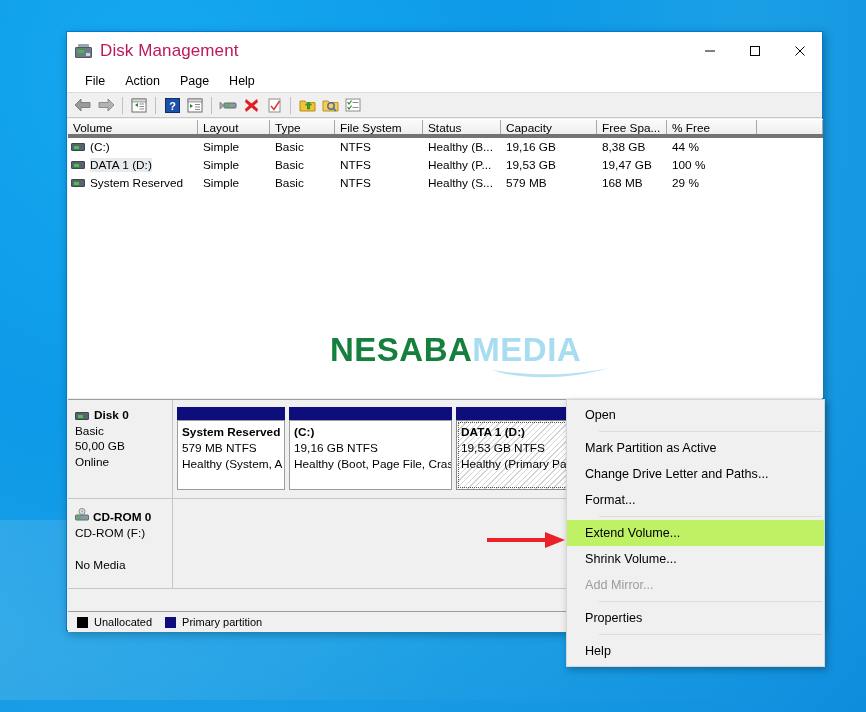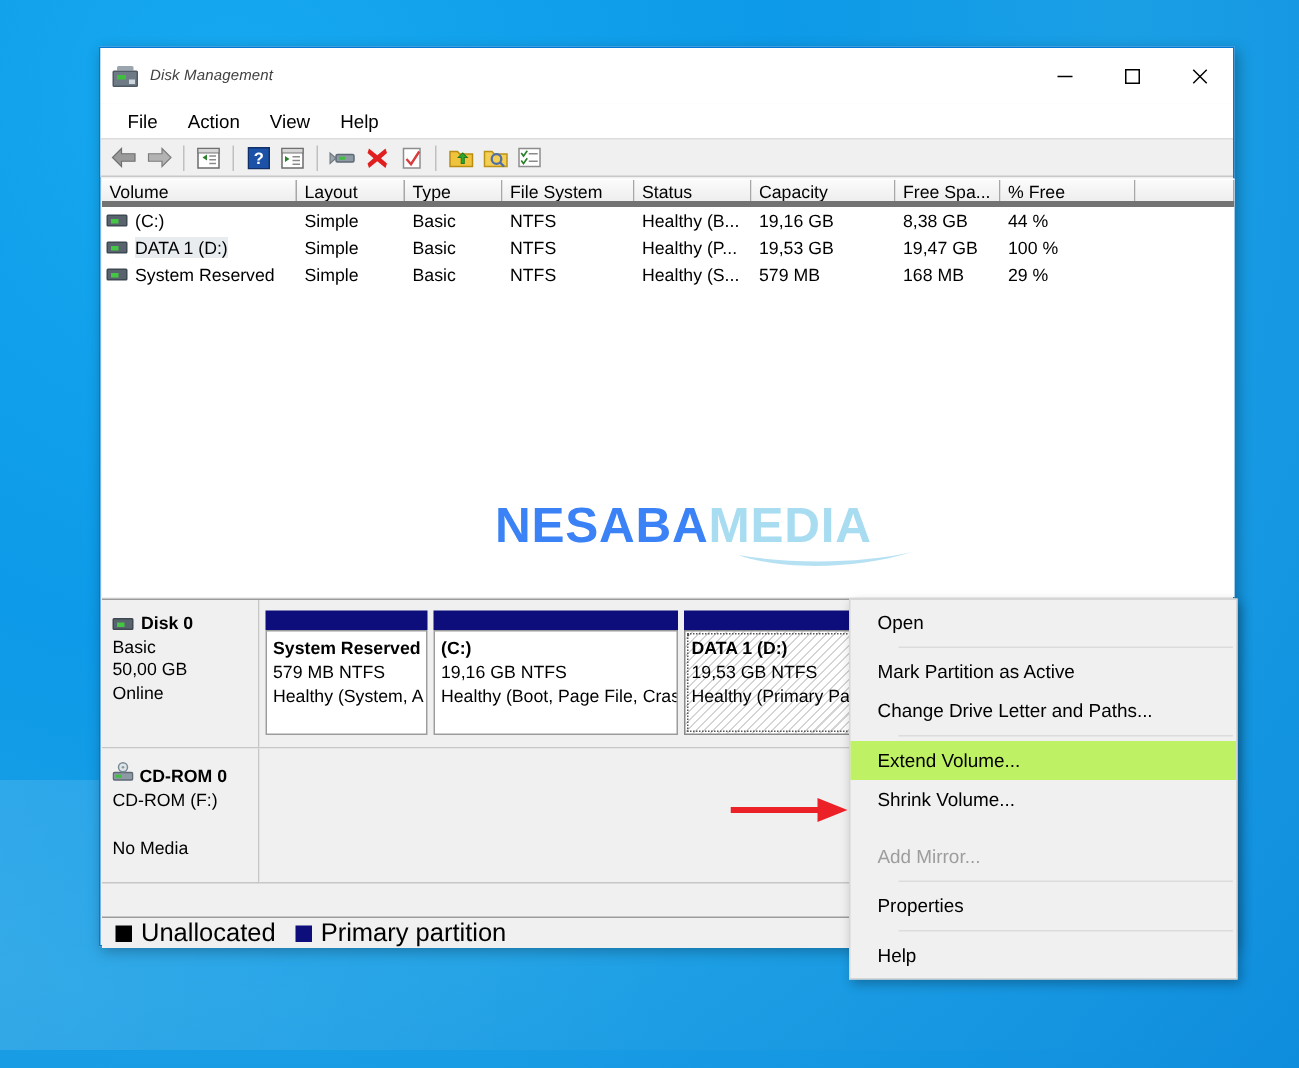--- a/index.html
+++ b/index.html
@@ -32,21 +32,21 @@
     width:17px; height:14px; margin-left:8px; margin-right:8px;
     position:relative; flex:none;
   }
   .app-icon .body{
     position:absolute; left:0; top:3px; width:17px; height:11px;
     background:#6e7a86; border:1px solid #4d5963; border-radius:1px;
   }
   .app-icon .led{ position:absolute; left:3px; top:6px; width:6px; height:3px; background:#3fbe3f;}
   .app-icon .slot{ position:absolute; left:11px; top:9px; width:4px; height:3px; background:#cfd6db;}
   .app-icon .top{ position:absolute; left:3px; top:0px; width:11px; height:3px; background:#9aa5ad; border-radius:1px 1px 0 0;}
-  .title-text{ font-size:10px; color:#404040; letter-spacing:0.1px;font-style:italic; }
+  .title-text{ font-size:17px; color:#be185d; letter-spacing:0.1px; }
   .win-btns{ position:absolute; right:0; top:0; height:37px; display:flex; }
   .win-btn{
     width:45px; height:37px; display:flex; align-items:center; justify-content:center;
     font-size:13px; color:#000; background:transparent;
   }
   .win-btn svg{ display:block; }
 
   
   .menubar{
     height:23px; background:#fff; display:flex; align-items:center;
@@ -89,21 +89,21 @@
   }
   .hdd:after{ content:""; position:absolute; left:2px; top:2px; width:5px; height:3px; background:#44c744;}
   .sel-lite{ background:#e8ecef; }
 
   
   .watermark{
     position:absolute; left:330px; top:331px; font-size:33px;
     font-weight:bold; letter-spacing:0.5px; pointer-events:none;
     white-space:nowrap;
   }
-  .wm-a{ color:#3b82f6; }
+  .wm-a{ color:#15803d; }
   .wm-b{ color:#a8dcf0; }
   .wm-swoosh{
     position:absolute; left:490px; top:366px; width:120px; height:16px;
     pointer-events:none;
   }
 
   
   .disk-pane{
     position:absolute; left:1px; top:367px; width:755px; height:211px;
     background:#f0f0f0; border-top:1px solid #9c9c9c;
@@ -152,40 +152,40 @@
   .vsb-up{
     width:16px; height:17px; background:#f0f0f0; display:flex;
     align-items:center; justify-content:center;
   }
   .vsb-thumb{ width:16px; height:36px; background:#cdcdcd; }
 
   
   .legend{
     position:absolute; left:1px; top:579px; width:755px; height:21px;
     background:#f0f0f0; border-top:1px solid #9c9c9c;
-    display:flex; align-items:flex-end; padding-left:9px; gap:13px;
-    font-size:17px; color:#000;
+    display:flex; align-items:center; padding-left:9px; gap:13px;
+    font-size:11px; color:#000;
   }
   .lg{ display:flex; align-items:center; gap:6px; }
   .sw{ width:11px; height:11px; }
   .sw-black{ background:#000; }
   .sw-navy{ background:#0d0d7c; }
 
   
   .ctx{
     position:absolute; left:566px; top:399px; width:259px;
     background:#f0f0f0; border:1px solid #d6d6d6;
     box-shadow:2px 3px 7px rgba(0,0,0,0.28);
     padding:2px 0 2px 0; z-index:50;
   }
   .ctx-item{
     height:26px; display:flex; align-items:center;
     padding-left:18px; font-size:12.6px; color:#000;
   }
-  .ctx-item.disabled{ color:#9d9d9d;margin-top:12px; }
+  .ctx-item.disabled{ color:#9d9d9d; }
   .ctx-item.hl{ background:#bef264; }
   .ctx-sep{ height:1px; background:#dcdcdc; margin:3px 2px 3px 32px; }
 
   
   .arrow{
     position:absolute; left:487px; top:530px; width:80px; height:20px; z-index:60;
   }
 </style>
 </head>
 <body>
@@ -218,21 +218,21 @@
             <line x1="1.5" y1="1.5" x2="10.5" y2="10.5" stroke="#000" stroke-width="1"></line>
             <line x1="10.5" y1="1.5" x2="1.5" y2="10.5" stroke="#000" stroke-width="1"></line>
           </svg>
       </div>
     </div>
   </div>
 
   <div class="menubar">
     <div class="mi">File</div>
     <div class="mi">Action</div>
-    <div class="mi">View</div>
+    <div class="mi">Page</div>
     <div class="mi">Help</div>
   </div>
 
   <div class="toolbar">
     <div class="tb-ico">
       <svg width="18" height="14" viewBox="0 0 18 14">
           <path d="M7 1 L1 7 L7 13 L7 9.5 L16 9.5 L16 4.5 L7 4.5 Z" fill="#9a9a9a" stroke="#6f6f6f" stroke-width="0.8"></path>
         </svg>
     </div>
     <div class="tb-ico">
@@ -470,20 +470,21 @@
 </div>
 <svg class="wm-swoosh" viewBox="0 0 120 16">
   <path d="M2 4 C 30 14, 80 14, 118 2 C 84 10, 36 10, 2 4 Z" fill="#a8dcf0" opacity="0.85"></path>
 </svg>
 
 <div class="ctx">
   <div class="ctx-item">Open</div>
   <div class="ctx-sep"></div>
   <div class="ctx-item">Mark Partition as Active</div>
   <div class="ctx-item">Change Drive Letter and Paths...</div>
+  <div class="ctx-item">Format...</div>
   <div class="ctx-sep"></div>
   <div class="ctx-item hl">Extend Volume...</div>
   <div class="ctx-item">Shrink Volume...</div>
   <div class="ctx-item disabled">Add Mirror...</div>
   <div class="ctx-sep"></div>
   <div class="ctx-item">Properties</div>
   <div class="ctx-sep"></div>
   <div class="ctx-item">Help</div>
 </div>
 

